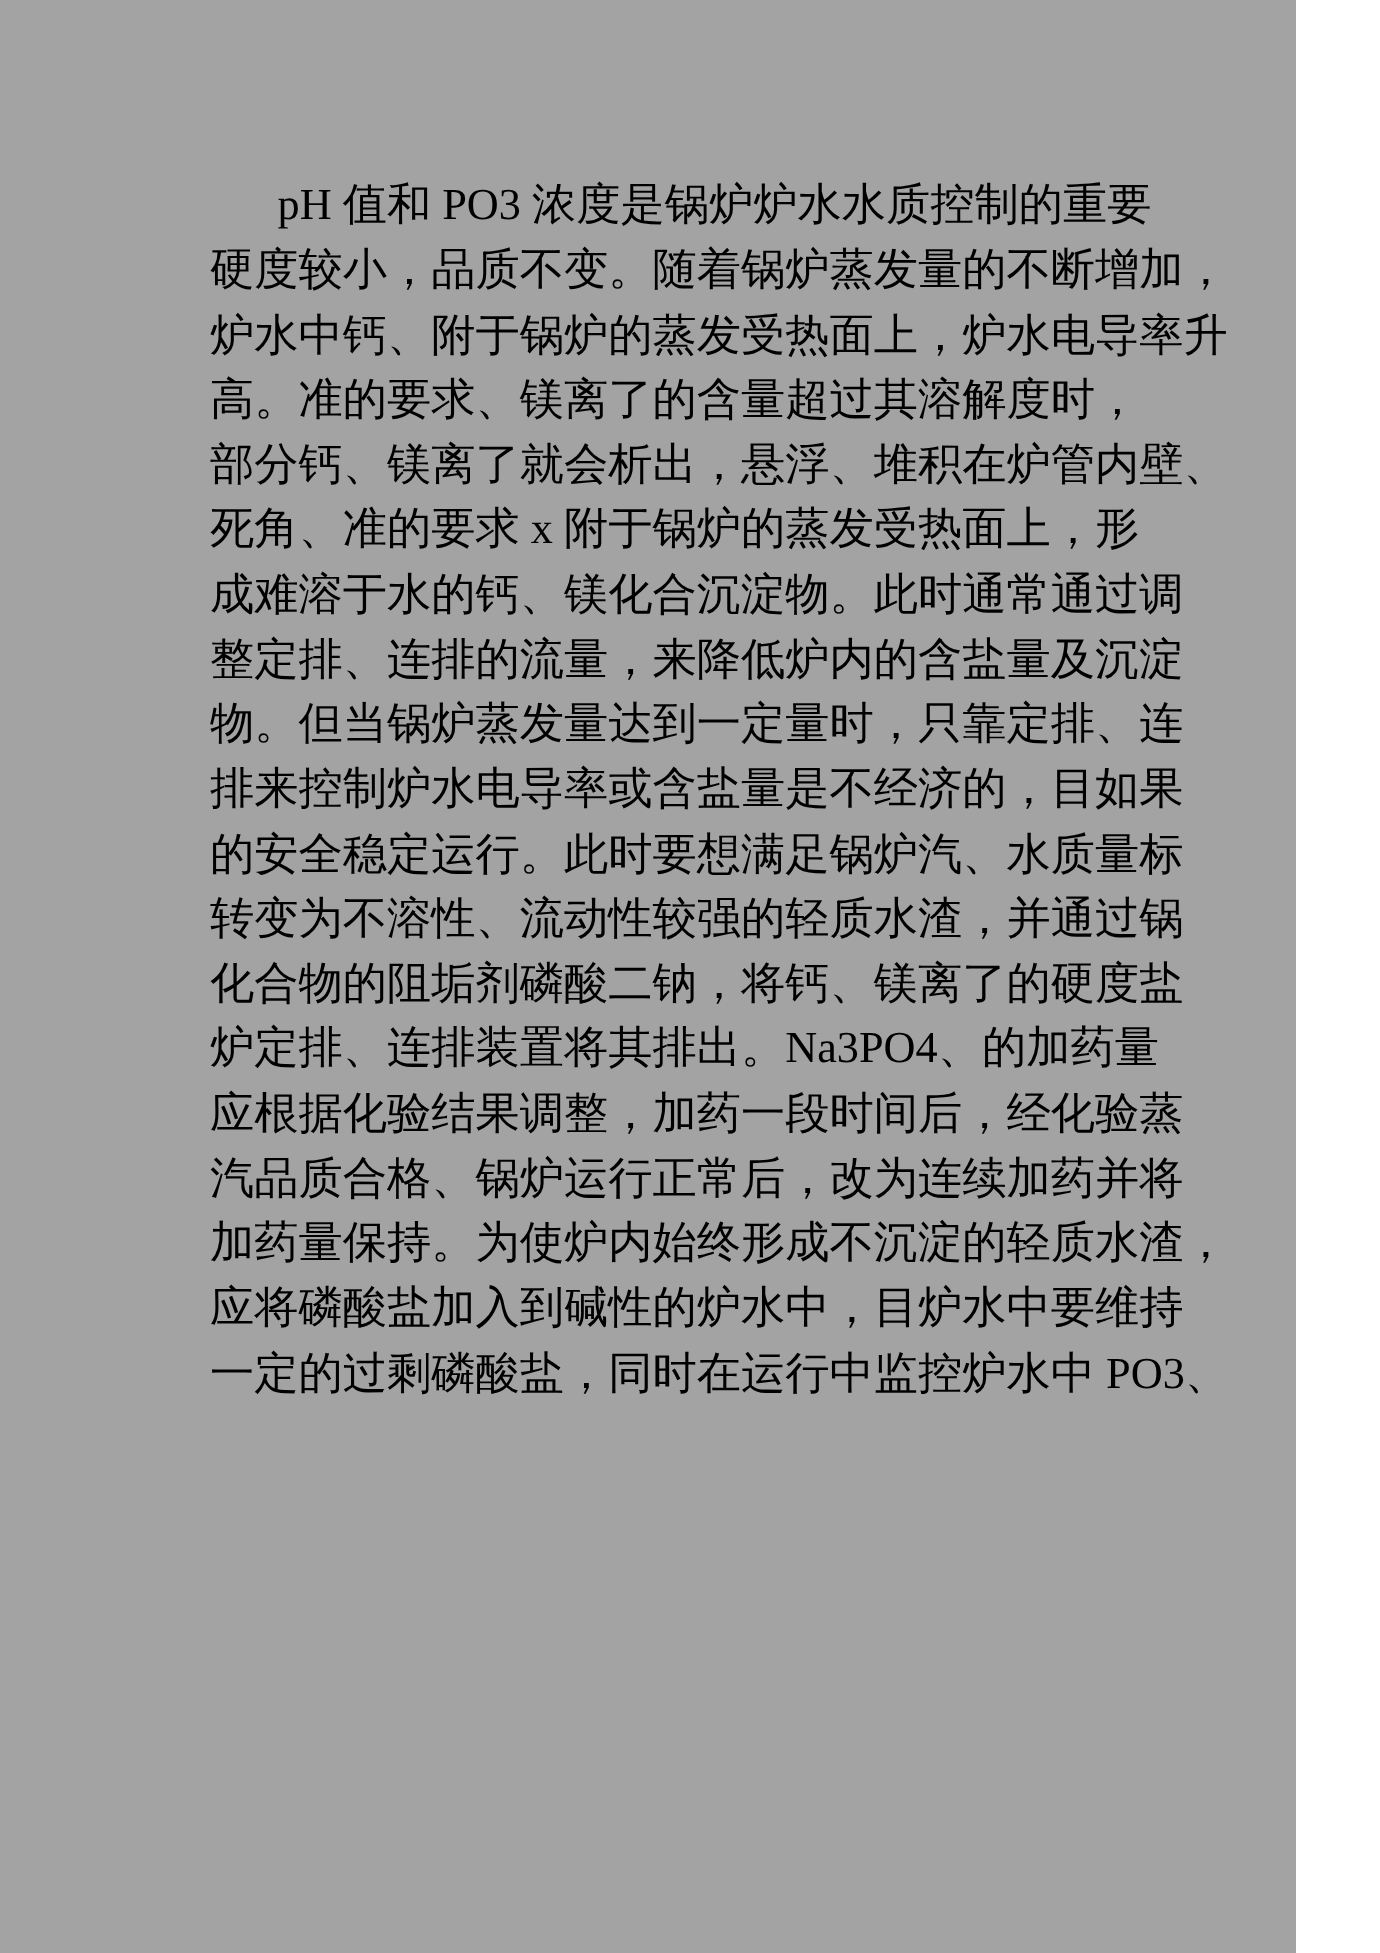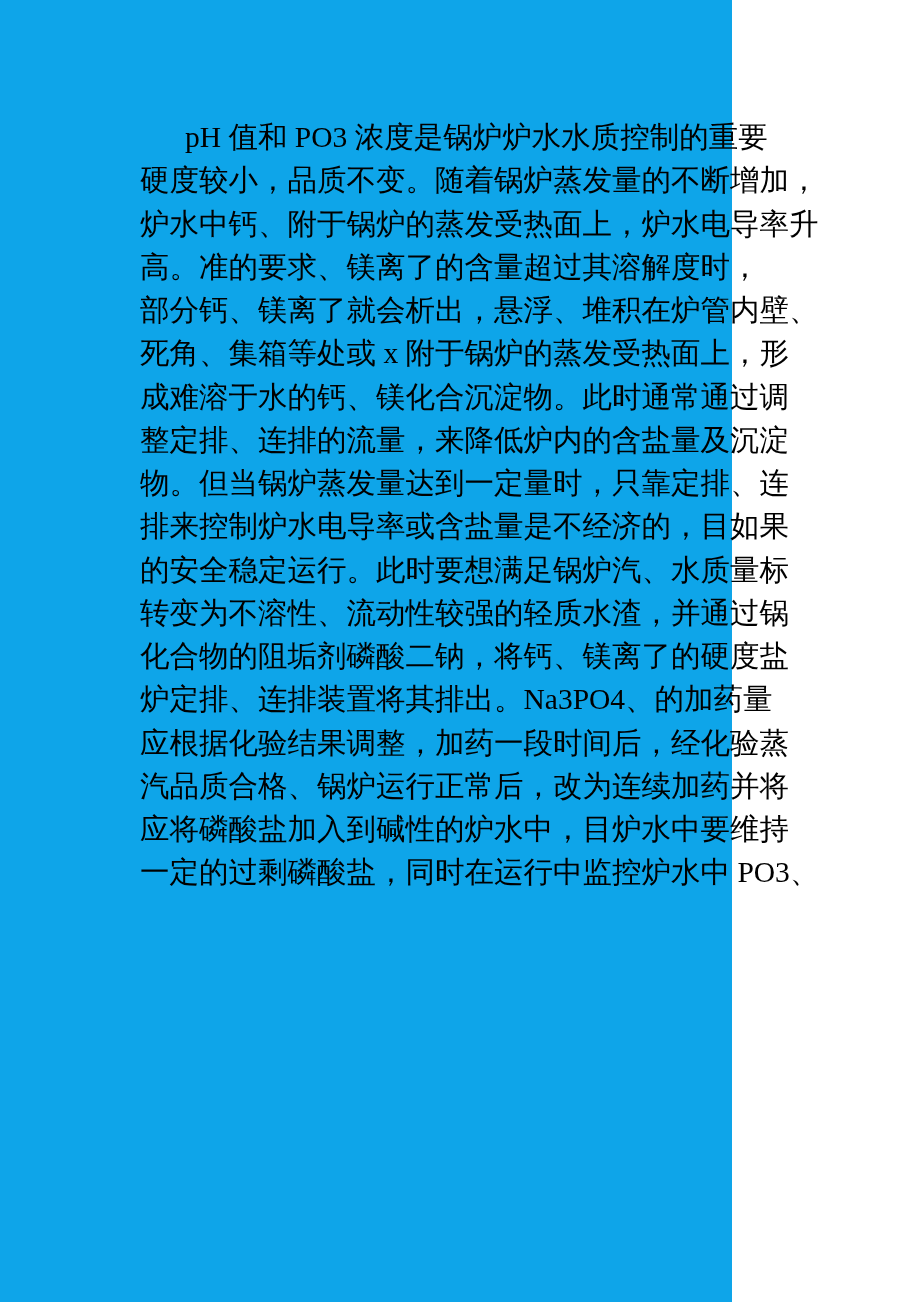--- a/index.html
+++ b/index.html
@@ -10,23 +10,23 @@
     body {
       width: 920px;
       height: 1302px;
       position: relative;
       overflow: hidden;
     }
     .page {
       position: absolute;
       left: 0;
       top: 0;
-      width: 732px;
+      width: 864px;
       height: 1302px;
-      background: #0ea5e9;
+      background: #a3a3a3;
     }
     .body-text {
       position: absolute;
       left: 140px;
       top: 116px;
       width: 620px;
       margin: 0;
       color: #000000;
       font-family: "Liberation Serif", "DejaVu Serif", serif;
       font-size: 29.5px;
@@ -44,27 +44,28 @@
 </head>
 <body>
 
 <div class="page">
   <div class="body-text">
     <span class="line indent">pH 值和 PO3 浓度是锅炉炉水水质控制的重要</span>
     <span class="line">硬度较小，品质不变。随着锅炉蒸发量的不断增加，</span>
     <span class="line">炉水中钙、附于锅炉的蒸发受热面上，炉水电导率升</span>
     <span class="line">高。准的要求、镁离了的含量超过其溶解度时，</span>
     <span class="line">部分钙、镁离了就会析出，悬浮、堆积在炉管内壁、</span>
-    <span class="line">死角、集箱等处或 x 附于锅炉的蒸发受热面上，形</span>
+    <span class="line">死角、准的要求 x 附于锅炉的蒸发受热面上，形</span>
     <span class="line">成难溶于水的钙、镁化合沉淀物。此时通常通过调</span>
     <span class="line">整定排、连排的流量，来降低炉内的含盐量及沉淀</span>
     <span class="line">物。但当锅炉蒸发量达到一定量时，只靠定排、连</span>
     <span class="line">排来控制炉水电导率或含盐量是不经济的，目如果</span>
     <span class="line">的安全稳定运行。此时要想满足锅炉汽、水质量标</span>
     <span class="line">转变为不溶性、流动性较强的轻质水渣，并通过锅</span>
     <span class="line">化合物的阻垢剂磷酸二钠，将钙、镁离了的硬度盐</span>
     <span class="line">炉定排、连排装置将其排出。Na3PO4、的加药量</span>
     <span class="line">应根据化验结果调整，加药一段时间后，经化验蒸</span>
     <span class="line">汽品质合格、锅炉运行正常后，改为连续加药并将</span>
+    <span class="line">加药量保持。为使炉内始终形成不沉淀的轻质水渣，</span>
     <span class="line">应将磷酸盐加入到碱性的炉水中，目炉水中要维持</span>
     <span class="line">一定的过剩磷酸盐，同时在运行中监控炉水中 PO3、</span>
   </div>
 </div>
 
 </body></html>

